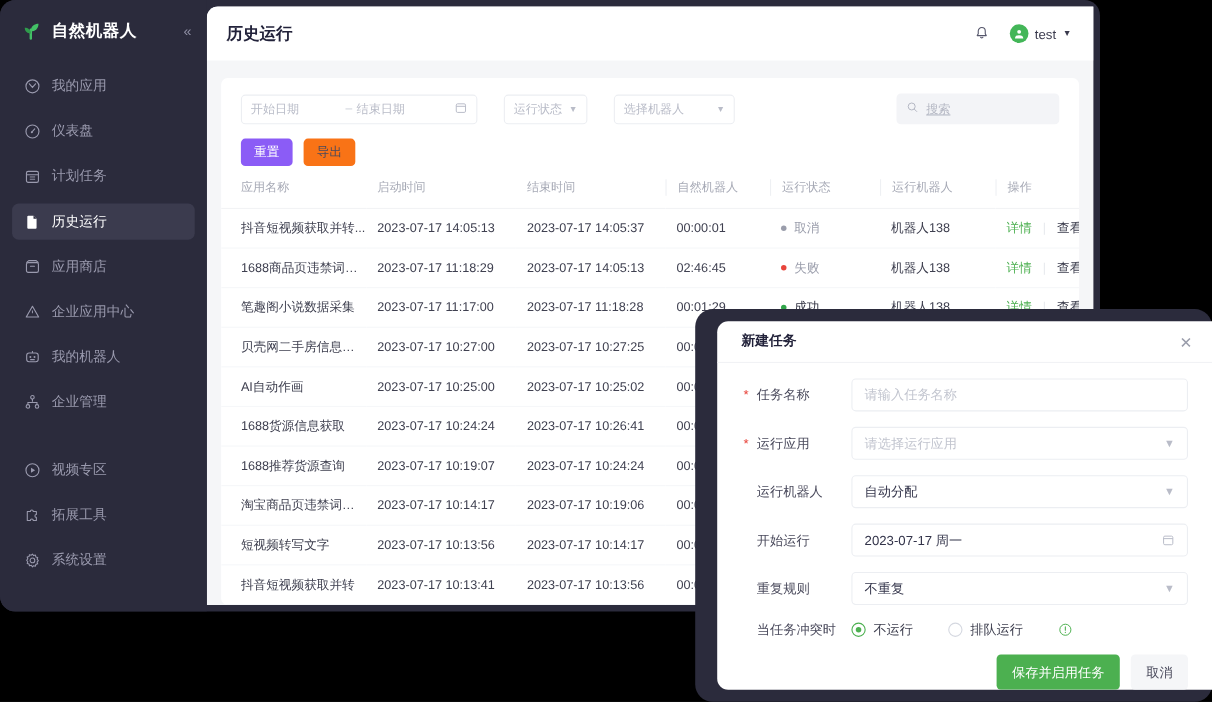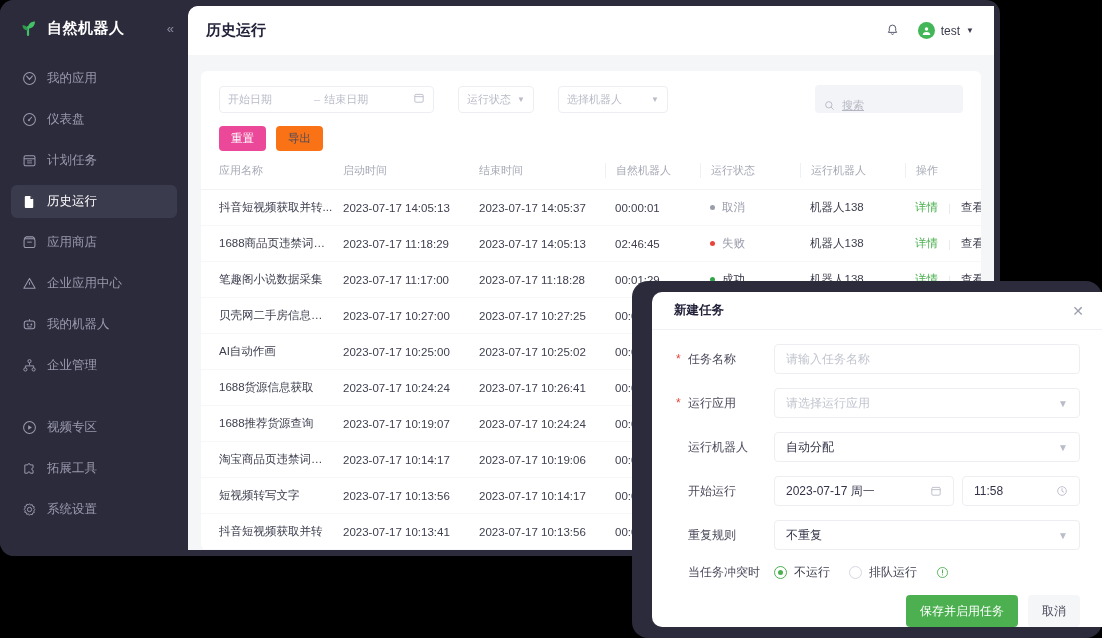--- a/index.html
+++ b/index.html
@@ -147,39 +147,39 @@
   .date-range .dr-sep { color: #c9ccd6; margin: 0 4px; }
   .date-range .dr-end { flex: 1; }
   .sel { width: 76px; justify-content: space-between; }
   .sel-robot { width: 110px; }
   .chev { font-size: 8px; color: #b9bcc8; margin-left: 6px; }
   .spacer { flex: 1; }
   .search-box {
     width: 148px; height: 28px;
     background: #f3f4f7;
     border-radius: 4px;
-    display: flex; align-items: flex-end;
+    display: flex; align-items: center;
     padding: 0 9px; gap: 7px;
     font-size: 11px; color: #b4b7c3; text-decoration: underline;
   }
 
   .actions { display: flex; gap: 10px; padding: 13px 18px 0 18px; }
   .btn {
     height: 25px;
     min-width: 43px;
     border-radius: 4px;
     font-size: 11.5px;
     display: inline-flex;
     align-items: center;
     justify-content: center;
     padding: 0 12px;
     cursor: pointer;
     border: none;
   }
-  .btn-primary { background: #ec4899; color: #fff; }
+  .btn-primary { background: #8b5cf6; color: #fff; }
   .btn-ghost { background: #f97316; color: #4a4a5c; }
 
   
   .table-wrap { padding: 12px 0 0 0; overflow: hidden; }
   table { width: 100%; border-collapse: collapse; table-layout: fixed; }
   thead th {
     text-align: left;
     font-size: 11px;
     font-weight: normal;
     color: #a7aab6;
@@ -266,21 +266,21 @@
     padding: 0 11px;
     font-size: 12px;
     background: #fff;
   }
   .ctl .val { flex: 1; color: #33344a; }
   .ctl .ph { flex: 1; color: #c2c5cf; }
   .ctl .ic { color: #b9bcc8; font-size: 10px; display: flex; }
   .dt-row { flex: 1; display: flex; gap: 8px; }
   .dt-date { flex: 1; }
   .dt-time { width: 118px; flex: 0 0 118px; }
-  .radio-row { flex: 1; display: flex; align-items: center; gap: 9px; font-size: 12px; color: #3f4050; }
+  .radio-row { flex: 1; display: flex; align-items: center; gap: 22px; font-size: 12px; color: #3f4050; }
   .radio { display: inline-flex; align-items: center; gap: 7px; cursor: pointer; margin-right: 10px; }
   .rb {
     width: 13px; height: 13px; border-radius: 50%;
     border: 1px solid #d5d8e0; display: inline-block; position: relative;
   }
   .rb.on { border-color: #4cb050; }
   .rb.on::after {
     content: ""; position: absolute; left: 3px; top: 3px;
     width: 5px; height: 5px; border-radius: 50%; background: #4cb050;
   }
@@ -854,29 +854,20 @@
         <div class="dt-row">
           <div class="ctl dt-date">
             <span class="val">2023-07-17 周一</span>
             <span class="ic">
               <svg width="12" height="12" viewBox="0 0 16 16">
                   <rect x="2.4" y="3.2" width="11.2" height="10.4" rx="1.6" fill="none" stroke="#b9bcc8" stroke-width="1.2"></rect>
                   <path d="M2.4 6.2 H13.6" stroke="#b9bcc8" stroke-width="1.2"></path>
                 </svg>
             </span>
           </div>
-          <div class="ctl dt-time">
-            <span class="val">11:58</span>
-            <span class="ic">
-              <svg width="12" height="12" viewBox="0 0 16 16">
-                  <circle cx="8" cy="8" r="5.8" fill="none" stroke="#b9bcc8" stroke-width="1.2"></circle>
-                  <path d="M8 4.8 V8.2 L10.4 9.6" fill="none" stroke="#b9bcc8" stroke-width="1.2" stroke-linecap="round"></path>
-                </svg>
-            </span>
-          </div>
         </div>
       </div>
 
       <div class="form-row">
         <div class="form-label">
           <span>重复规则</span>
         </div>
         <div class="ctl">
           <span class="val">不重复</span>
           <span class="ic">▼</span>

